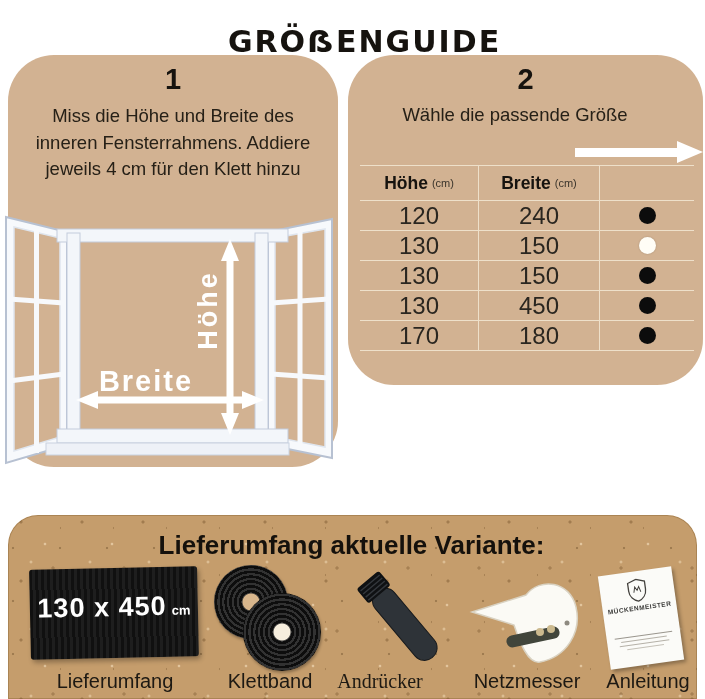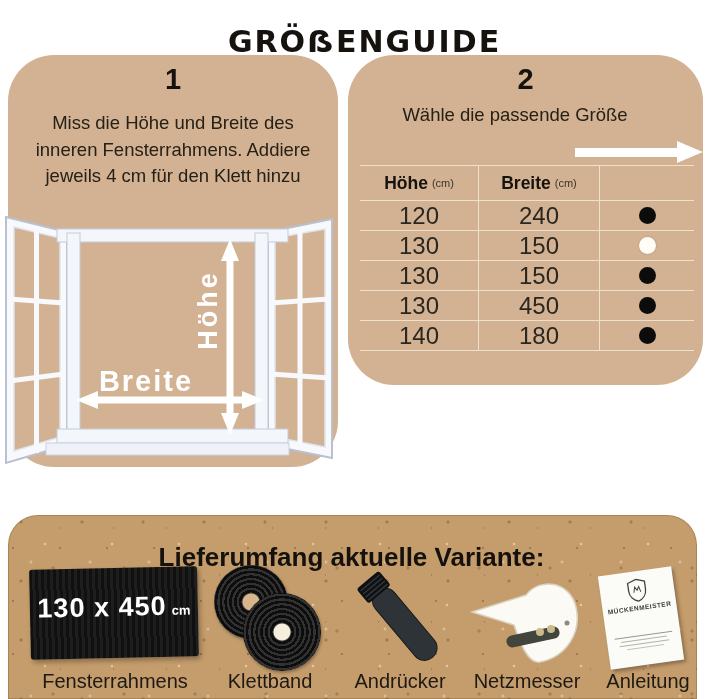--- a/index.html
+++ b/index.html
@@ -10,21 +10,21 @@
   .page-title{position:absolute;top:4px;left:0;right:0;text-align:center;
     font-family:"DejaVu Sans","Liberation Sans",sans-serif;
     font-size:30px;font-weight:700;letter-spacing:2px;color:#16130f;margin-left:24px;}
 
   
   .panel{position:absolute;background:#d2b292;border-radius:46px;}
   .panel-1{left:8px;top:55px;width:330px;height:412px;}
   .panel-2{left:348px;top:55px;width:355px;height:330px;}
   .step-number{position:absolute;top:8px;left:0;right:0;text-align:center;
     font-size:29px;font-weight:700;color:#16130f;}
-  .step-text{position:absolute;top:47px;left:12px;right:12px;margin:8px;
+  .step-text{position:absolute;top:47px;left:12px;right:12px;margin:1px;
     font-size:18.5px;line-height:1.44;font-weight:500;text-align:center;color:#262017;}
   .step-text-2{position:absolute;top:47px;left:22px;margin:0;width:290px;
     font-size:18.5px;line-height:1.44;font-weight:500;text-align:center;color:#262017;}
   .step-text-2 span{display:block;}
 
   
   .choose-arrow{position:absolute;left:227px;top:86px;width:128px;height:22px;}
   .choose-arrow .shaft{position:absolute;left:0;top:7px;width:102px;height:9px;background:#ffffff;}
   .choose-arrow .head{position:absolute;left:102px;top:0;width:0;height:0;
     border-left:26px solid #ffffff;border-top:11px solid transparent;border-bottom:11px solid transparent;}
@@ -51,21 +51,21 @@
     border-radius:30px 30px 0 0;background-color:#c59d6c;
     background-image:
       radial-gradient(circle at 13px 7px, rgba(96,62,26,.35) 1.2px, transparent 1.9px),
       radial-gradient(circle at 37px 29px, rgba(255,238,206,.5) 1px, transparent 1.7px),
       radial-gradient(circle at 53px 13px, rgba(96,62,26,.28) 1px, transparent 1.6px),
       radial-gradient(circle at 23px 47px, rgba(255,238,206,.4) 1.1px, transparent 1.8px),
       radial-gradient(circle at 5px 33px, rgba(70,45,18,.3) 1px, transparent 1.6px),
       radial-gradient(circle at 45px 53px, rgba(96,62,26,.3) 1.3px, transparent 2px);
     background-size:61px 59px,67px 61px,53px 47px,59px 67px,47px 53px,71px 63px;
     box-shadow:inset 0 0 0 1px rgba(120,85,40,.35);}
-  .delivery-heading{position:absolute;top:11px;left:0;right:2px;margin:16px;text-align:center;
+  .delivery-heading{position:absolute;top:11px;left:0;right:2px;margin:4px;text-align:center;
     font-size:26px;font-weight:700;color:#15110c;}
 
   
   .net{position:absolute;left:22px;top:53px;width:168px;height:90px;
     transform:rotate(-1.2deg);border-radius:3px;
     background:repeating-linear-gradient(90deg,#101010 0 3px,#1e1e1e 3px 6px);
     box-shadow:2px 3px 5px rgba(0,0,0,.3);
     display:flex;align-items:baseline;justify-content:center;}
   .net-size{color:#fff;font-weight:700;font-size:27px;letter-spacing:1px;margin-top:24px;}
   .net-unit{color:#fff;font-weight:600;font-size:13px;margin-left:5px;}
@@ -93,21 +93,21 @@
   .brand-text{font-size:6.5px;letter-spacing:.5px;font-weight:700;color:#3a3a38;margin-top:2px;}
   .paper-lines{margin-top:24px;width:100%;display:flex;flex-direction:column;align-items:center;gap:3px;}
   .pl{height:1px;background:#9a968e;}
   .pl.l1{width:78%;}
   .pl.l2{width:62%;background:#b5b1a8;}
   .pl.l3{width:68%;background:#b5b1a8;}
   .pl.l4{width:50%;background:#c4c0b7;}
 
   .item-label{position:absolute;top:155px;transform:translateX(-50%);
     font-size:20px;color:#1d1913;white-space:nowrap;}
-  .lbl-1{left:107px;} .lbl-2{left:262px;} .lbl-3{left:392px;} .lbl-4{left:519px;} .lbl-5{left:640px;}
+  .lbl-1{left:107px;} .lbl-2{left:262px;} .lbl-3{left:372px;font-family:Liberation Serif, serif;} .lbl-4{left:519px;} .lbl-5{left:640px;}
 </style>
 </head>
 <body>
 
 <div class="canvas">
 
   <h1 class="page-title">GRÖẞENGUIDE</h1>
 
   <section class="panel panel-1">
     <div class="step-number">1</div>
@@ -199,21 +199,21 @@
           </div>
       </div>
       <div class="t-row">
         <div class="t-cell">130</div>
         <div class="t-cell mid">450</div>
         <div class="t-cell">
             <span class="dot black"></span>
           </div>
       </div>
       <div class="t-row">
-        <div class="t-cell">140</div>
+        <div class="t-cell">170</div>
         <div class="t-cell mid">180</div>
         <div class="t-cell">
             <span class="dot black"></span>
           </div>
       </div>
     </div>
   </section>
 
   <section class="cork-panel">
     <h2 class="delivery-heading">Lieferumfang aktuelle Variante:</h2>
@@ -249,20 +249,20 @@
       </svg>
       <div class="brand-text">MÜCKENMEISTER</div>
       <div class="paper-lines">
         <div class="pl l1"></div>
           <div class="pl l2"></div>
           <div class="pl l3"></div>
           <div class="pl l4"></div>
       </div>
     </div>
 
-    <div class="item-label lbl-1">Fensterrahmens</div>
+    <div class="item-label lbl-1">Lieferumfang</div>
     <div class="item-label lbl-2">Klettband</div>
     <div class="item-label lbl-3">Andrücker</div>
     <div class="item-label lbl-4">Netzmesser</div>
     <div class="item-label lbl-5">Anleitung</div>
   </section>
 
 </div>
 
 </body></html>

